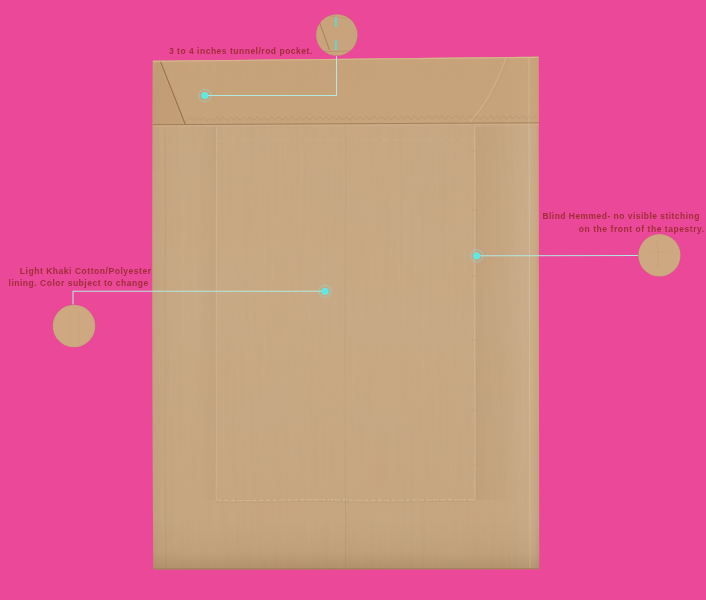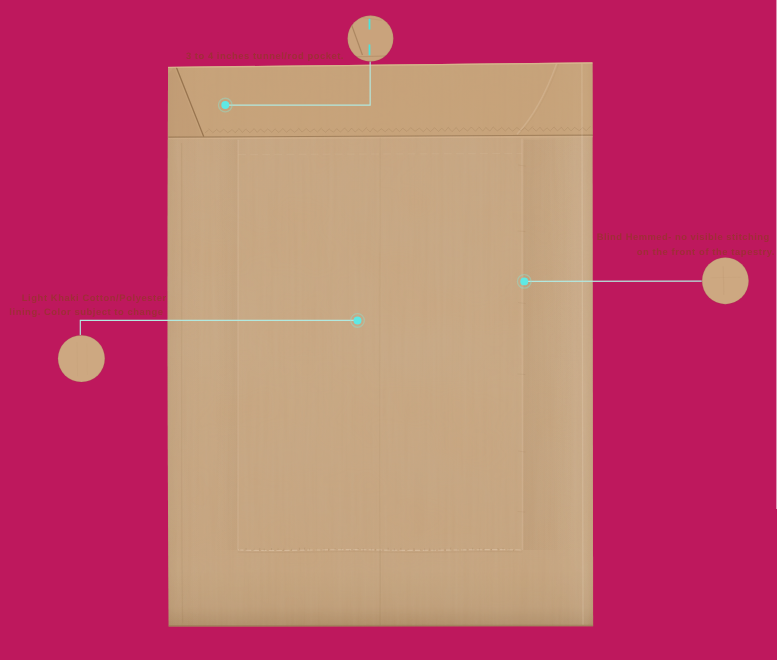--- a/index.html
+++ b/index.html
@@ -1,16 +1,16 @@
 <!DOCTYPE html>
 <html><head>
 <meta charset="utf-8">
 <style>
   html,body{margin:0;padding:0;background:#ffffff;}
-  .page{position:relative;width:706px;height:600px;background:#be185d;overflow:hidden;
+  .page{position:relative;width:706px;height:600px;background:#ec4899;overflow:hidden;
         font-family:"Liberation Sans", sans-serif;}
   svg{display:block;}
 </style>
 </head>
 <body>
 <div class="page">
 <svg width="706" height="600" viewBox="0 0 706 600">
   <defs>
     <linearGradient id="bodyGrad" x1="0" y1="0" x2="0" y2="1">
       <stop offset="0" stop-color="#c7a076"></stop>

